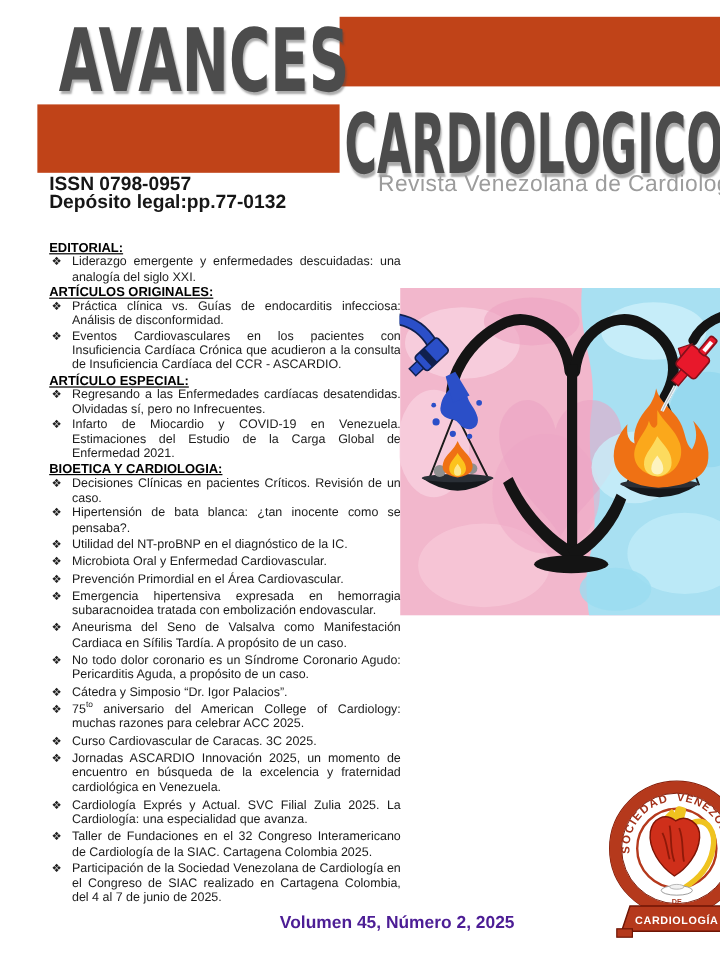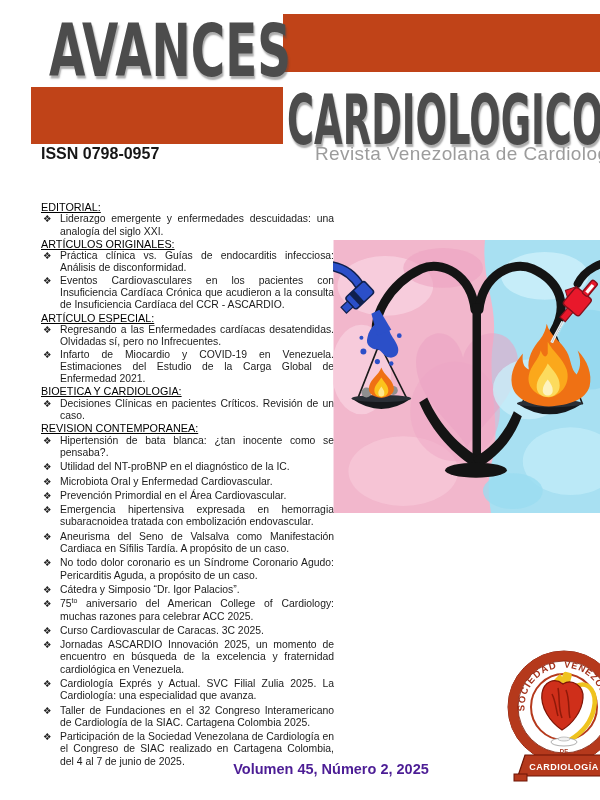--- a/index.html
+++ b/index.html
@@ -13,21 +13,21 @@
         color:#4c4c4c;white-space:nowrap;transform-origin:0 0;
         text-shadow:2px 3px 2px rgba(70,70,70,.45);}
   .t1{left:18px;top:8px;font-size:70px;transform:scale(0.67,1.04);}
   .t2{left:256px;top:80px;font-size:66px;transform:scale(0.56,1.05);}
   .issn{position:absolute;left:10px;top:146px;font-size:16px;font-weight:bold;
         line-height:15px;color:#161616;}
   .subtitle{position:absolute;left:262px;top:146px;width:332px;text-align:right;
         color:#9c9c9c;font-size:19px;line-height:15.5px;letter-spacing:.4px;}
   
   .toc{position:absolute;left:10px;top:201px;width:293px;font-size:10.4px;line-height:12.3px;}
-  .sec-h{font-weight:normal;text-decoration:underline;font-size:10.8px;color:#000;}
+  .sec-h{font-weight:bold;text-decoration:underline;font-size:10.8px;color:#000;}
   .item{display:flex;}
   .item .b{flex:none;width:17px;padding-left:2px;font-size:9.5px;color:#222;}
   .item .t{flex:1;text-align:justify;}
   .spaced .item{margin-bottom:2px;}
   sup{font-size:7px;line-height:0;vertical-align:super;}
   
   .illus{position:absolute;left:302px;top:240px;width:286px;height:273px;}
   .logo{position:absolute;left:469px;top:650px;width:128px;height:132px;}
   .logo text{font-family:"Liberation Sans",sans-serif;font-weight:bold;}
   .ringtxt{font-size:9.5px;letter-spacing:1.2px;fill:#a3311a;}
@@ -39,20 +39,21 @@
 <body>
 
 <div class="page">
 
   <div class="blk blk1"></div>
   <div class="blk blk2"></div>
   <div class="mast-title t1">AVANCES</div>
   <div class="mast-title t2">CARDIOLOGICOS</div>
   <div class="issn">
     <div>ISSN 0798-0957</div>
+    <div>Depósito legal:pp.77-0132</div>
   </div>
   <div class="subtitle">
     <div>Revista Venezolana de Cardiología</div>
   </div>
 
   <div class="toc">
 
     <div>
       <div class="sec-h">EDITORIAL:</div>
       <div class="item">
@@ -87,21 +88,20 @@
 
     <div>
       <div class="sec-h">BIOETICA Y CARDIOLOGIA:</div>
       <div class="item">
         <span class="b">❖</span>
         <span class="t">Decisiones Clínicas en pacientes Críticos. Revisión de un caso.</span>
       </div>
     </div>
 
     <div class="spaced">
-      <div class="sec-h">REVISION CONTEMPORANEA:</div>
       <div class="item">
         <span class="b">❖</span>
         <span class="t">Hipertensión de bata blanca: ¿tan inocente como se pensaba?.</span>
       </div>
       <div class="item">
         <span class="b">❖</span>
         <span class="t">Utilidad del NT-proBNP en el diagnóstico de la IC.</span>
       </div>
       <div class="item">
         <span class="b">❖</span>

